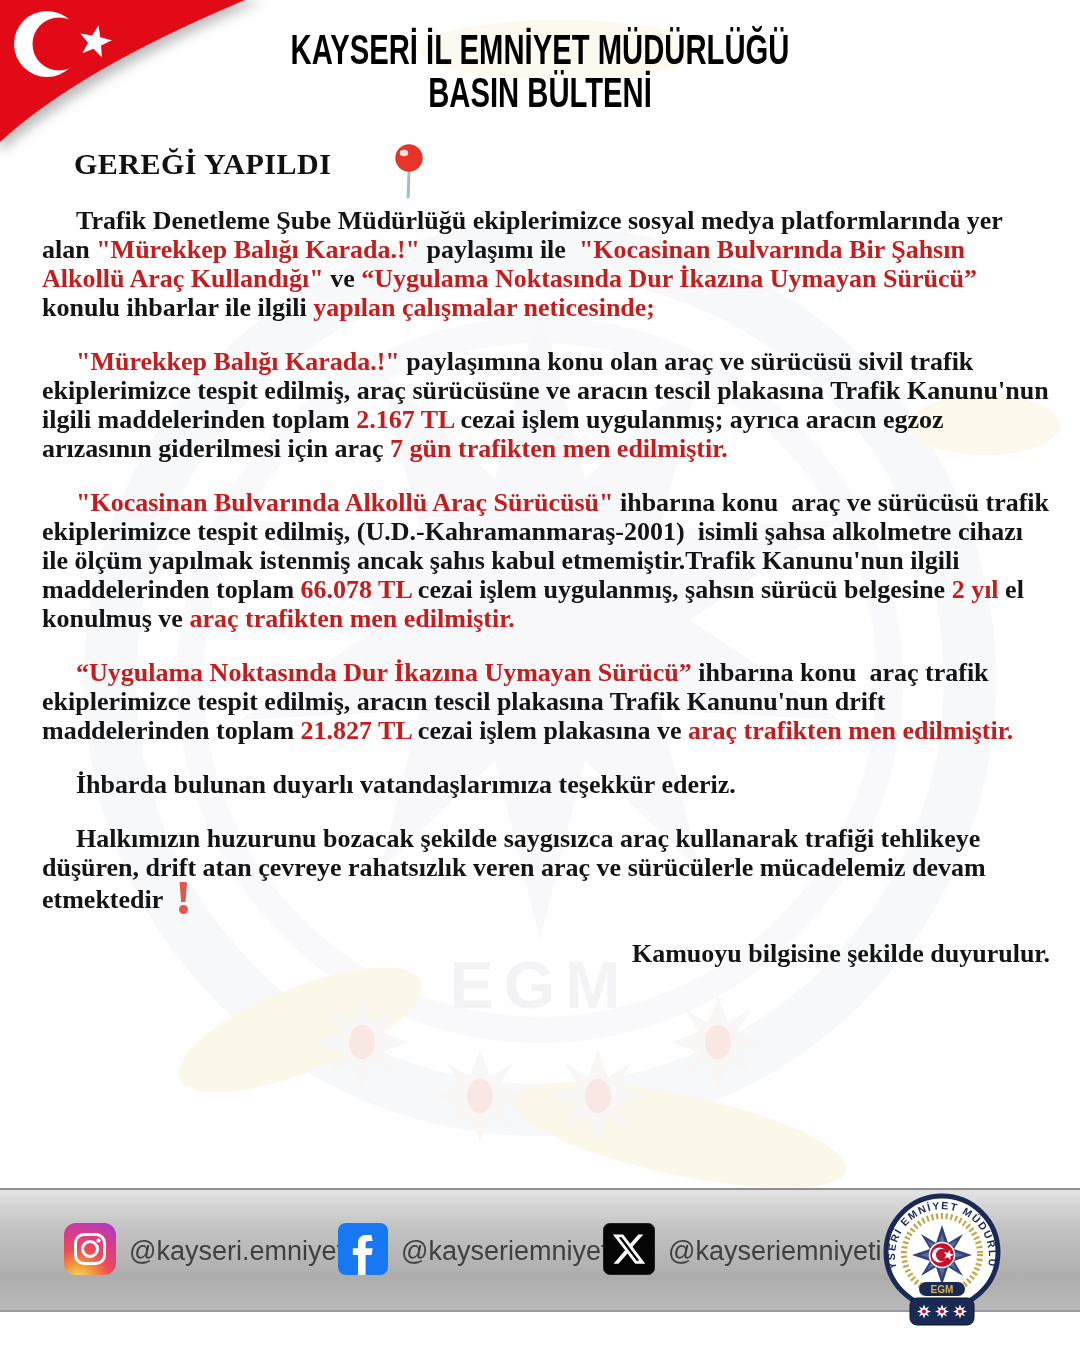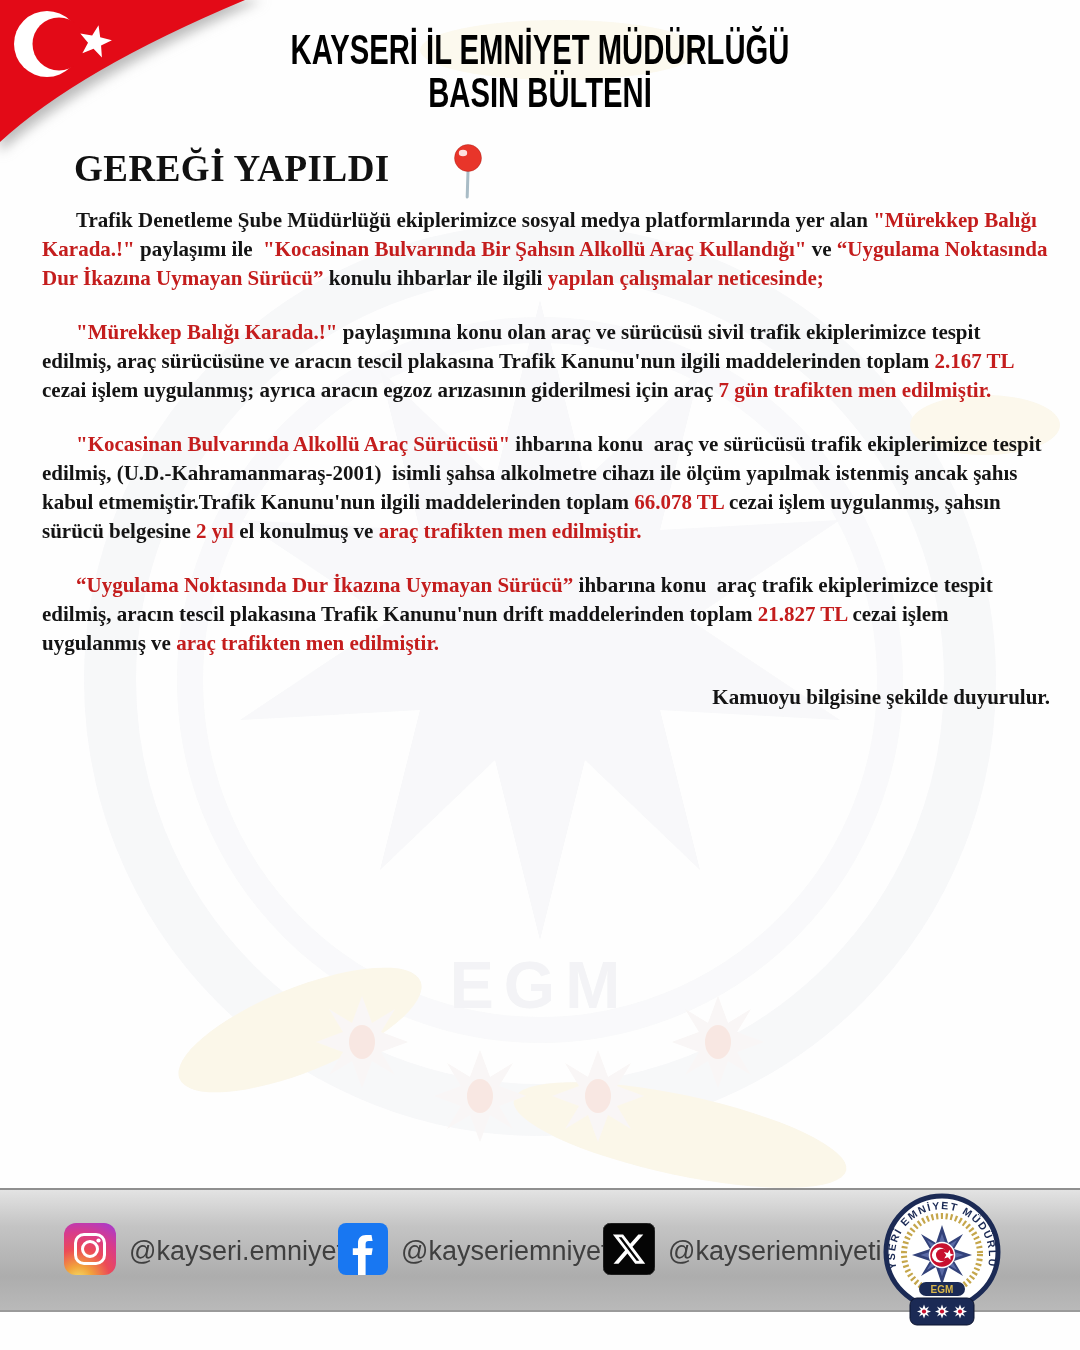--- a/index.html
+++ b/index.html
@@ -8,25 +8,25 @@
   
   .watermark{position:absolute;inset:0;pointer-events:none;}
   
   .flag{position:absolute;top:0;left:0;}
   
   .title{position:absolute;top:28px;left:0;width:1080px;text-align:center;
          font-family:"Liberation Sans",sans-serif;font-weight:bold;color:#000;
          font-size:43px;line-height:43px;transform:scaleX(0.68);transform-origin:50% 0;}
   
   .heading-row{position:absolute;top:147px;left:74px;display:flex;align-items:flex-start;}
-  .heading-text{font-weight:bold;font-size:37px;letter-spacing:.5px;color:#111;}
+  .heading-text{font-weight:bold;font-size:30px;letter-spacing:.5px;color:#111;}
   .pin{margin-left:62px;margin-top:-4px;}
   
   .bodytext{position:absolute;top:206px;left:42px;right:30px;
-            font-weight:bold;font-size:21px;line-height:29px;color:#141414;}
+            font-weight:bold;font-size:26px;line-height:29px;color:#141414;}
   .bodytext p{margin:0 0 25px 0;text-indent:34px;white-space:pre-wrap;}
   .bodytext p.align-right{text-align:right;text-indent:0;}
   .bodytext .red{color:#c41d1d;}
   .excl-icon{display:inline-block;width:15px;height:32px;position:relative;
              margin-left:6px;vertical-align:-6px;}
   .excl-icon::before{content:'';position:absolute;left:3px;top:0;width:10px;height:20px;
              background:#e2574c;clip-path:polygon(12% 0,88% 0,72% 100%,28% 100%);border-radius:3px;}
   .excl-icon::after{content:'';position:absolute;left:3.5px;bottom:0;width:9px;height:9px;
              border-radius:50%;background:#e2574c;}
   
@@ -104,21 +104,23 @@
         <circle cx="16" cy="15" r="13.5" fill="none" stroke="#9c130c" stroke-opacity="0.35"></circle>
         <ellipse cx="11" cy="10" rx="4.2" ry="3.2" fill="#ffffff" opacity="0.85"></ellipse>
       </svg>
     </span>
   </div>
 
   <div class="bodytext" id="press-body">
       <p><span>Trafik Denetleme Şube Müdürlüğü ekiplerimizce sosyal medya platformlarında yer alan </span><span class="red">"Mürekkep Balığı Karada.!"</span><span> paylaşımı ile  </span><span class="red">"Kocasinan Bulvarında Bir Şahsın Alkollü Araç Kullandığı"</span><span> ve </span><span class="red">“Uygulama Noktasında Dur İkazına Uymayan Sürücü”</span><span> konulu ihbarlar ile ilgili </span><span class="red">yapılan çalışmalar neticesinde;</span></p>
       <p><span class="red">"Mürekkep Balığı Karada.!"</span><span> paylaşımına konu olan araç ve sürücüsü sivil trafik ekiplerimizce tespit edilmiş, araç sürücüsüne ve aracın tescil plakasına Trafik Kanunu'nun ilgili maddelerinden toplam </span><span class="red">2.167 TL</span><span> cezai işlem uygulanmış; ayrıca aracın egzoz arızasının giderilmesi için araç </span><span class="red">7 gün trafikten men edilmiştir.</span></p>
       <p><span class="red">"Kocasinan Bulvarında Alkollü Araç Sürücüsü"</span><span> ihbarına konu  araç ve sürücüsü trafik ekiplerimizce tespit edilmiş, (U.D.-Kahramanmaraş-2001)  isimli şahsa alkolmetre cihazı ile ölçüm yapılmak istenmiş ancak şahıs kabul etmemiştir.Trafik Kanunu'nun ilgili maddelerinden toplam </span><span class="red">66.078 TL</span><span> cezai işlem uygulanmış, şahsın sürücü belgesine </span><span class="red">2 yıl</span><span> el konulmuş ve </span><span class="red">araç trafikten men edilmiştir.</span></p>
-      <p><span class="red">“Uygulama Noktasında Dur İkazına Uymayan Sürücü”</span><span> ihbarına konu  araç trafik ekiplerimizce tespit edilmiş, aracın tescil plakasına Trafik Kanunu'nun drift maddelerinden toplam </span><span class="red">21.827 TL</span><span> cezai işlem uygulanmış ve </span><span class="red">araç trafikten men edilmiştir.</span></p>
+      <p><span class="red">“Uygulama Noktasında Dur İkazına Uymayan Sürücü”</span><span> ihbarına konu  araç trafik ekiplerimizce tespit edilmiş, aracın tescil plakasına Trafik Kanunu'nun drift maddelerinden toplam </span><span class="red">21.827 TL</span><span> cezai işlem plakasına ve </span><span class="red">araç trafikten men edilmiştir.</span></p>
+      <p><span>İhbarda bulunan duyarlı vatandaşlarımıza teşekkür ederiz.</span></p>
+      <p><span>Halkımızın huzurunu bozacak şekilde saygısızca araç kullanarak trafiği tehlikeye düşüren, drift atan çevreye rahatsızlık veren araç ve sürücülerle mücadelemiz devam etmektedir </span><span class="excl-icon"></span></p>
       <p class="align-right"><span>Kamuoyu bilgisine şekilde duyurulur.</span></p>
     </div>
 
   <div class="footer">
 
     <div class="social s-ig">
       <span>
         <svg width="52" height="52" viewBox="0 0 52 52">
           <defs>
             <radialGradient id="ig" cx="0.28" cy="1.1" r="1.35">

